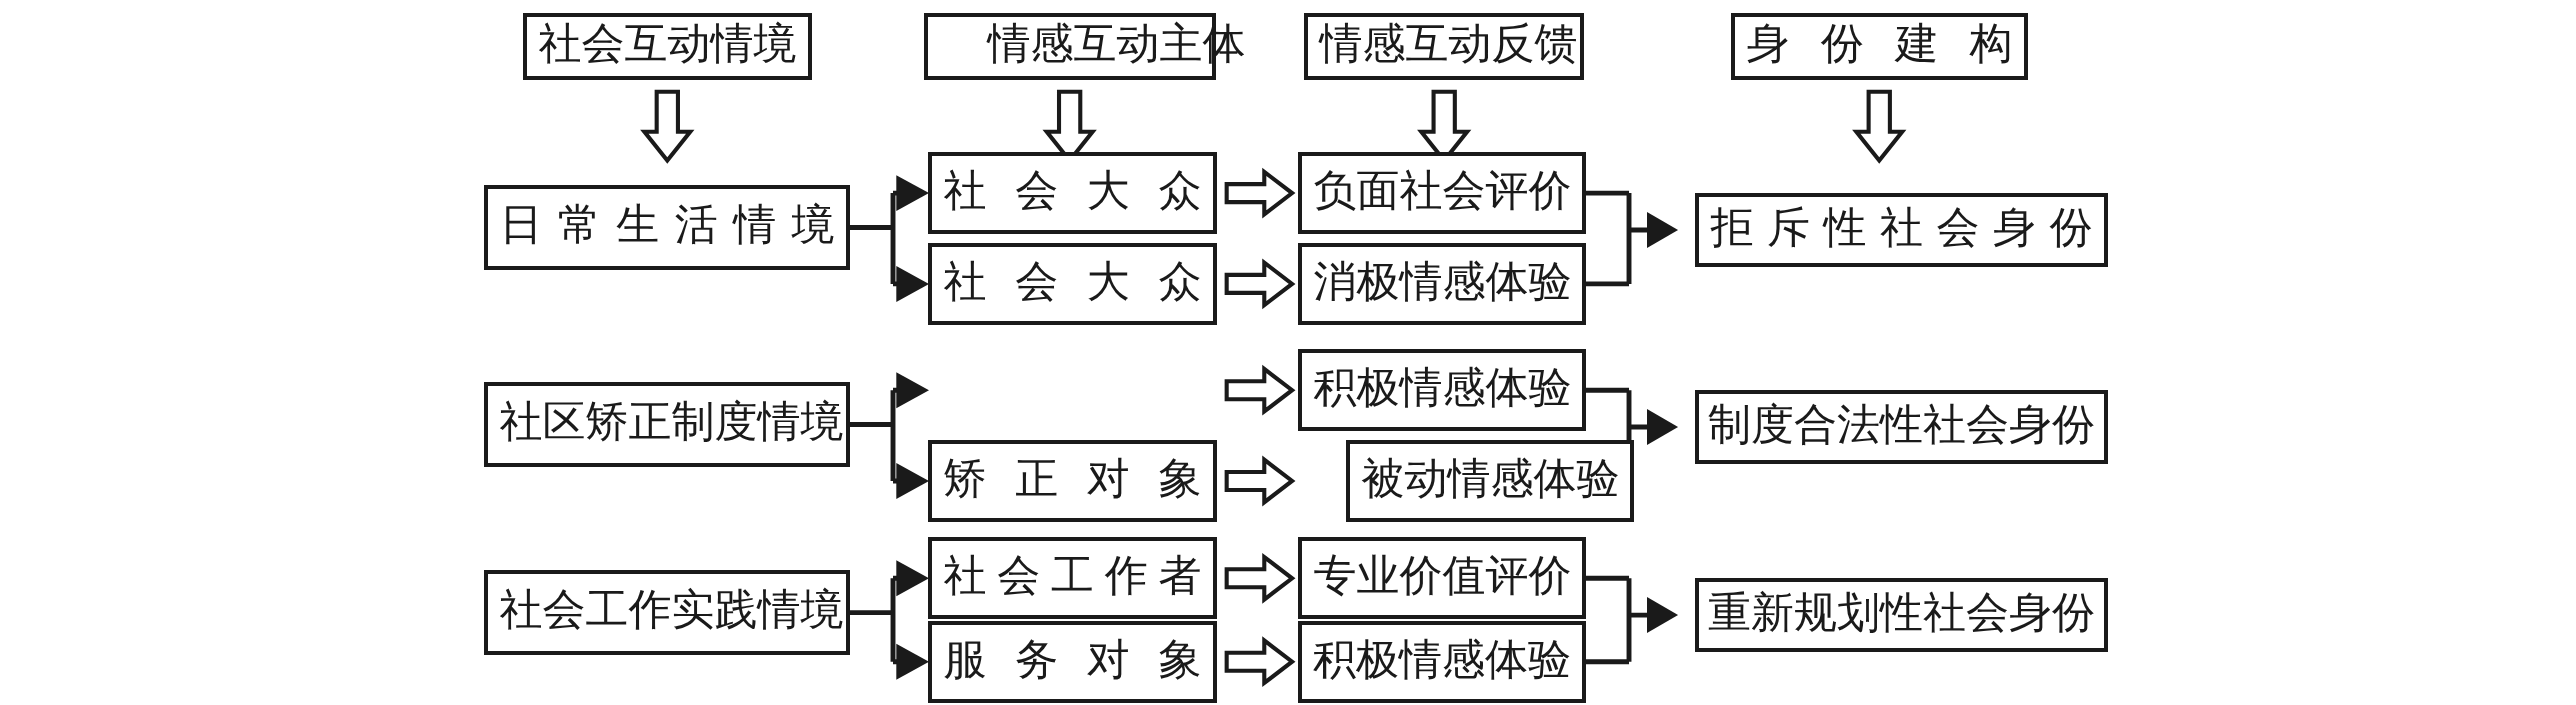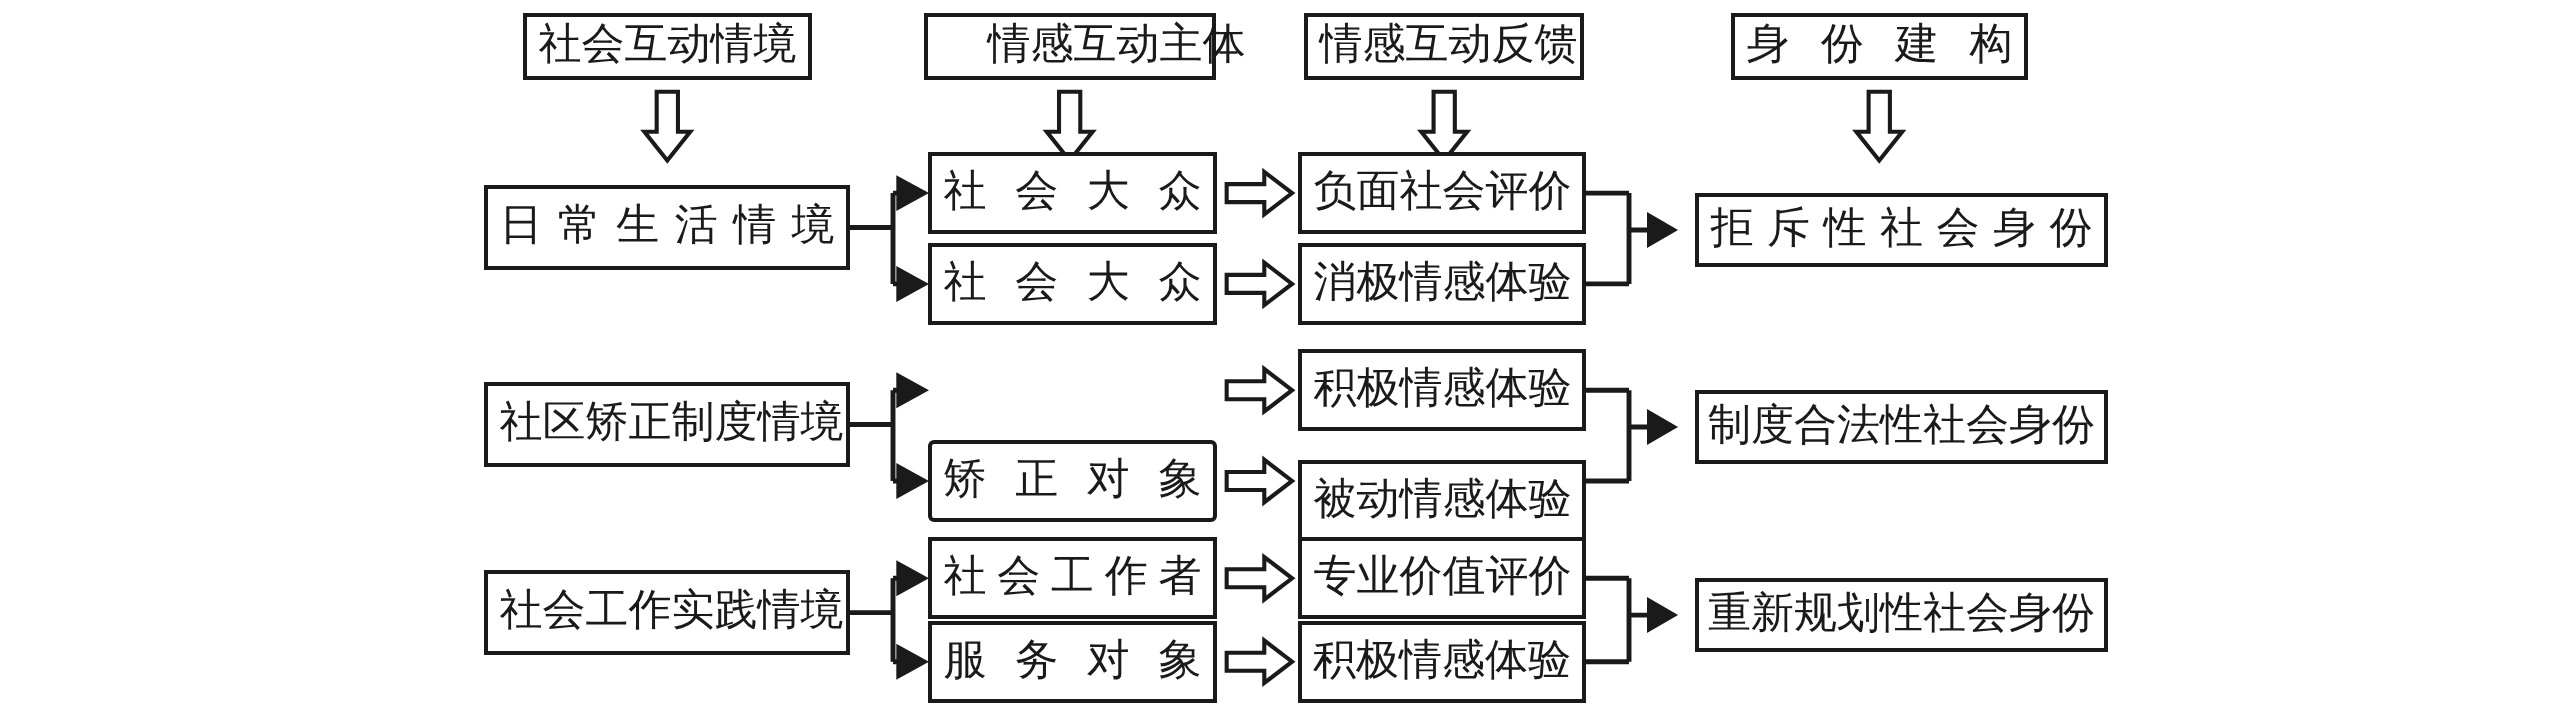--- a/index.html
+++ b/index.html
@@ -44,22 +44,22 @@
   #h4{left:1731px;width:297px;}
   
   .sit{left:484px;width:366px;height:85px;}
   .subj{left:928px;width:289px;height:82px;}
   .fb{left:1298px;width:288px;height:82px;}
   .idb{left:1695px;width:413px;height:74px;justify-content:center;}
   
   #sit1{top:185px;} #subj1a{top:152px;} #subj1b{top:243px;}
   #fb1a{top:152px;} #fb1b{top:243px;} #id1{top:193px;}
   
-  #sit2{top:382px;} #subj2a{top:349px;} #subj2b{top:440px;border-radius:6px;}
-  #fb2a{top:349px;} #fb2b{top:460px;} #id2{top:390px;}
+  #sit2{top:382px;} #subj2a{top:349px;} #subj2b{top:440px;}
+  #fb2a{top:349px;} #fb2b{top:440px;margin-left:48px;} #id2{top:390px;}
   
   #sit3{top:570px;} #subj3a{top:537px;} #subj3b{top:621px;}
   #fb3a{top:537px;} #fb3b{top:621px;justify-content:center;} #id3{top:578px;}
 </style>
 </head>
 <body>
 
 <div id="canvas">
 
   <svg id="wires" viewBox="0 0 3150 863">

